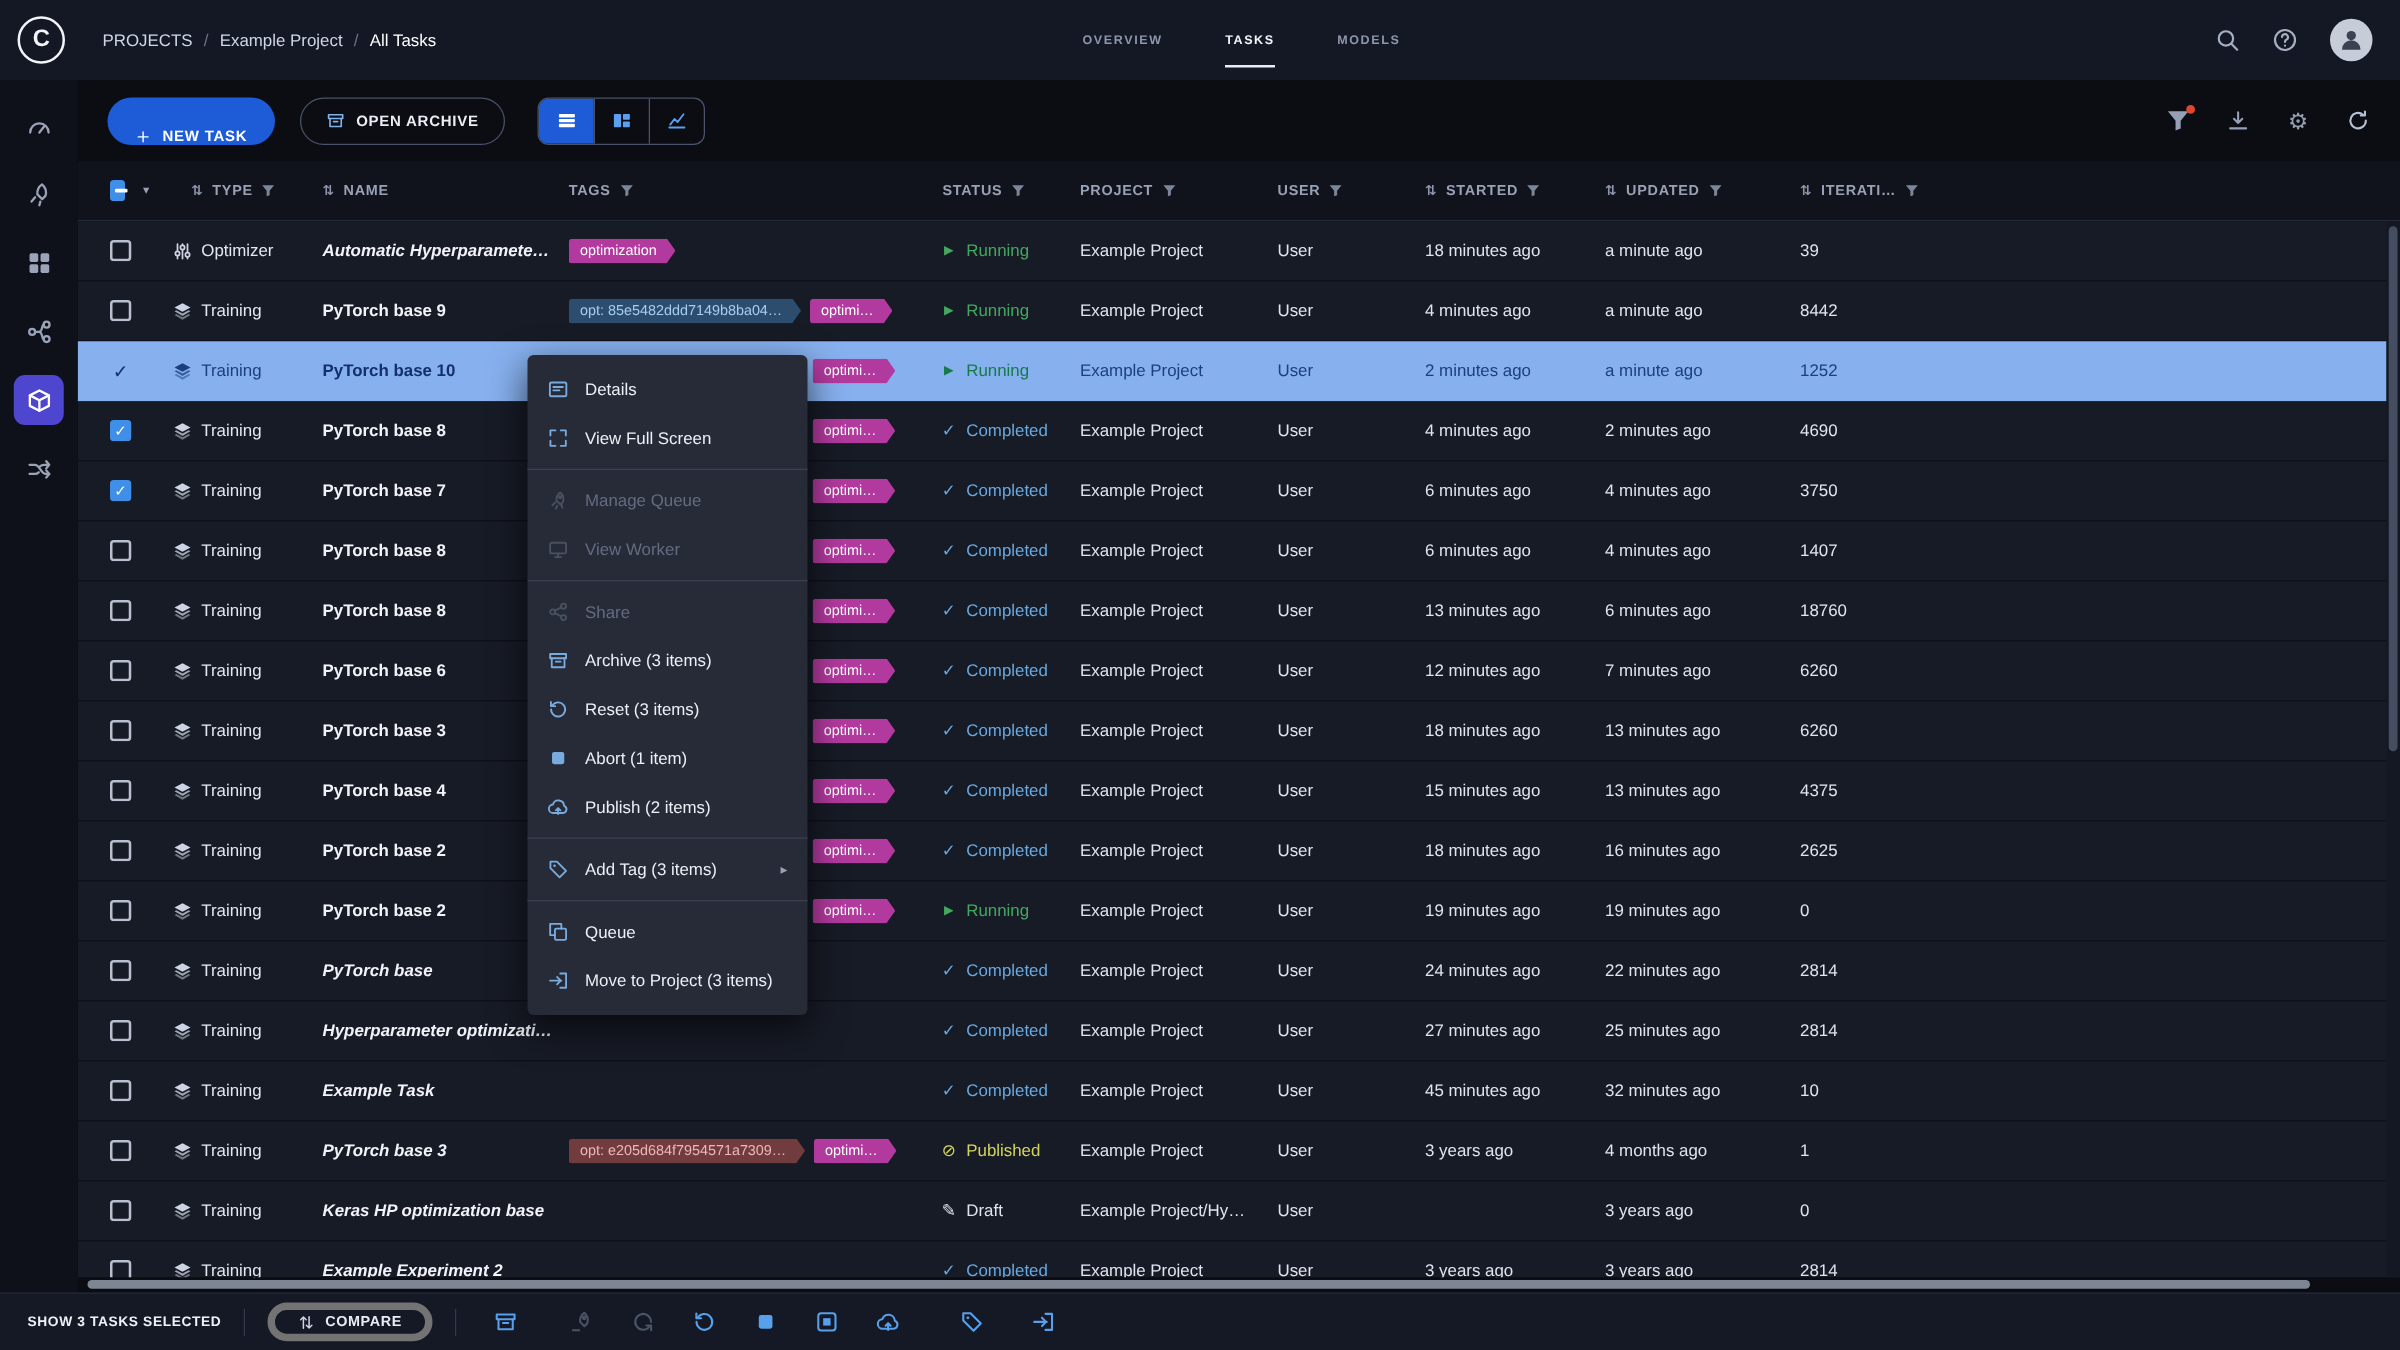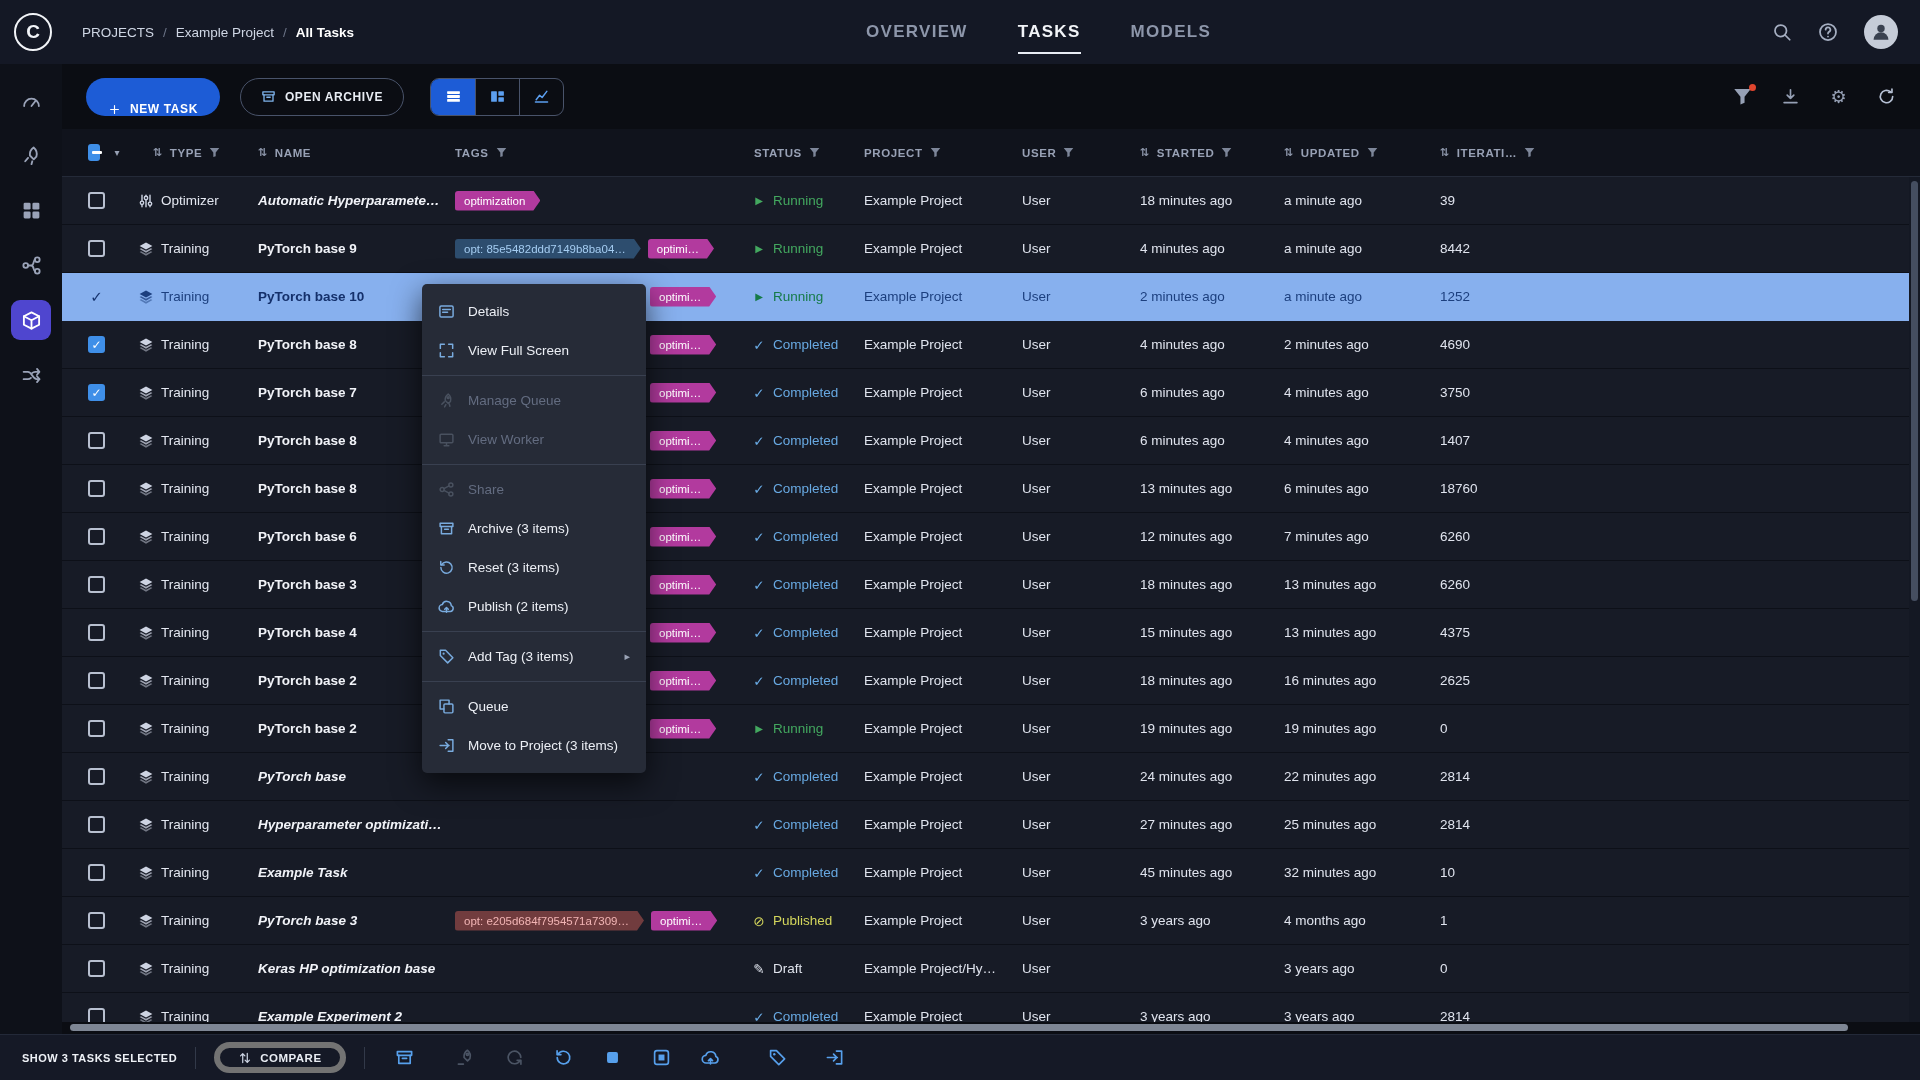--- a/index.html
+++ b/index.html
@@ -8,23 +8,23 @@
   .icon{display:inline-flex;align-items:center;justify-content:center}
   .icon svg{display:block;width:100%;height:100%}
 
   
   .topbar{position:absolute;inset:0 0 auto 0;height:64px;background:#141825;display:flex;align-items:center;z-index:30}
   .logo{width:38px;height:38px;border:2.5px solid #f2f4f8;border-radius:50%;display:flex;align-items:center;
     justify-content:center;font-weight:700;font-size:19px;color:#f2f4f8;margin-left:14px;flex:none}
   .breadcrumb{margin-left:30px;font-size:13.5px;display:flex;gap:9px;align-items:center;white-space:nowrap}
   .bc-sep{color:#6b7386}
   .bc-item{color:#cfd6e4;cursor:default}
-  .bc-item.last{color:#fff;font-weight:700}
+  .bc-item.last{color:#fff;font-weight:400}
   .tabs{position:absolute;left:866px;top:0;height:64px;display:flex;gap:50px}
-  .tab{display:flex;align-items:center;font-size:17px;letter-spacing:1.3px;color:#8d96aa;font-weight:700;position:relative}
+  .tab{display:flex;align-items:center;font-size:10px;letter-spacing:1.3px;color:#8d96aa;font-weight:700;position:relative}
   .tab.active{color:#f2f4f8}
   .tab.active::after{content:"";position:absolute;left:0;right:0;bottom:10px;height:2px;background:#e8ecf4}
   .topbar-right{position:absolute;right:0;top:0;height:64px;display:flex;align-items:center;gap:26px;padding-right:22px}
   .tbicon{width:20px;height:20px;color:#a6afc2}
   .avatar{width:34px;height:34px;border-radius:50%;background:#c6ccd8;color:#3a4150;padding:6px}
 
   
   .sidebar{position:absolute;left:0;top:64px;width:62px;bottom:46px;background:#0e1119;display:flex;
     flex-direction:column;align-items:center;padding-top:16px;gap:15px;z-index:10}
   .sb-item{width:40px;height:40px;border-radius:9px;display:flex;align-items:center;justify-content:center;color:#9aa3b8}
@@ -909,20 +909,28 @@
       <span class="mi icon">
         <svg viewBox="0 0 16 16" fill="none" stroke="currentColor" stroke-width="1.4" stroke-linecap="round" stroke-linejoin="round">
           <path d="M3.4 5.4A5.3 5.3 0 1 1 2.7 8"></path>
           <path d="M2.6 2.4v3.2h3.2"></path>
         </svg>
       </span>
       <span>Reset (3 items)</span>
     </div>
     <div class="ctx-item ">
       <span class="mi icon">
+        <svg viewBox="0 0 16 16">
+          <rect x="3.4" y="3.4" width="9.2" height="9.2" rx="1.6" fill="currentColor"></rect>
+        </svg>
+      </span>
+      <span>Abort (1 item)</span>
+    </div>
+    <div class="ctx-item ">
+      <span class="mi icon">
         <svg viewBox="0 0 16 16" fill="none" stroke="currentColor" stroke-width="1.4" stroke-linecap="round" stroke-linejoin="round">
           <path d="M4.4 12.6a3.2 3.2 0 0 1-.3-6.4 4.3 4.3 0 0 1 8.4 1 2.8 2.8 0 0 1-.8 5.4z"></path>
           <path d="M8 13.4V9.2M6.3 10.6L8 8.9l1.7 1.7"></path>
         </svg>
       </span>
       <span>Publish (2 items)</span>
     </div>
     <div class="ctx-div"></div>
     <div class="ctx-item ">
       <span class="mi icon">

